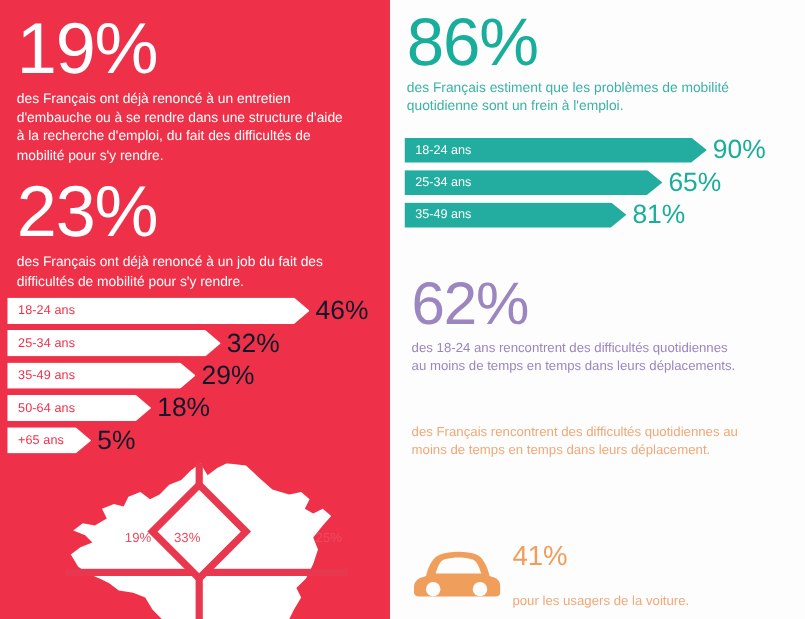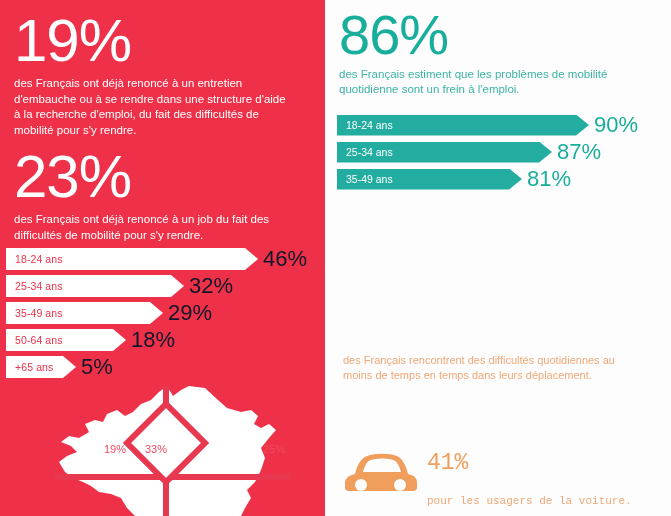--- a/index.html
+++ b/index.html
@@ -136,22 +136,21 @@
   #stat62 { position: absolute; left: 18px; top: 228px; width: 320px; }
   #stat62 .body-purple { margin-top: 5px; width: 272px; }
 
   #stat43 { position: absolute; left: 18px; top: 348px; width: 320px; }
   #stat43 .body-orange { margin-top: 5px; width: 288px; }
 
   #car-block {
     position: absolute;
     left: 20px; top: 452px;
     display: flex;
-    align-items: flex-start;
-    font-family: Liberation Mono, monospace;
+    align-items: center;
   }
   #car-icon { width: 72px; height: 46px; flex: none; }
   #car-text { margin-left: 10px; padding-bottom: 1px; }
   #car-text .car-pct {
     color: #ef9e5c;
     font-size: 23px;
     font-weight: 300;
     line-height: 23px;
   }
   #car-text .car-cap {
@@ -253,32 +252,36 @@
         <div class="arrow-teal" style="width:252px">
           <span class="bar-label">18-24 ans</span>
         </div>
         <span class="bar-value-teal">90%</span>
       </div>
 
       <div class="bar-row">
         <div class="arrow-teal" style="width:215px">
           <span class="bar-label">25-34 ans</span>
         </div>
-        <span class="bar-value-teal">87%</span>
+        <span class="bar-value-teal">65%</span>
       </div>
 
       <div class="bar-row">
         <div class="arrow-teal" style="width:185px">
           <span class="bar-label">35-49 ans</span>
         </div>
         <span class="bar-value-teal">81%</span>
       </div>
 
     </div>
 
+    <div id="stat62">
+      <div class="big-num-purple">62%</div>
+      <div class="body-purple">des 18-24 ans rencontrent des difficultés quotidiennes au moins de temps en temps dans leurs déplacements.</div>
+    </div>
 
     <div id="stat43">
       <div class="body-orange">des Français rencontrent des difficultés quotidiennes au moins de temps en temps dans leurs déplacement.</div>
     </div>
 
     <div id="car-block">
       <svg id="car-icon" viewBox="0 0 72 46">
         <path fill="#ef9e5c" d="
           M10,22 C12,13 16,6 22,4 C30,1 44,1 52,4 C57,6 61,13 63,22
           L66,23 C70,24 72,27 72,31 L72,36 C72,38 70,39 68,39 L4,39

